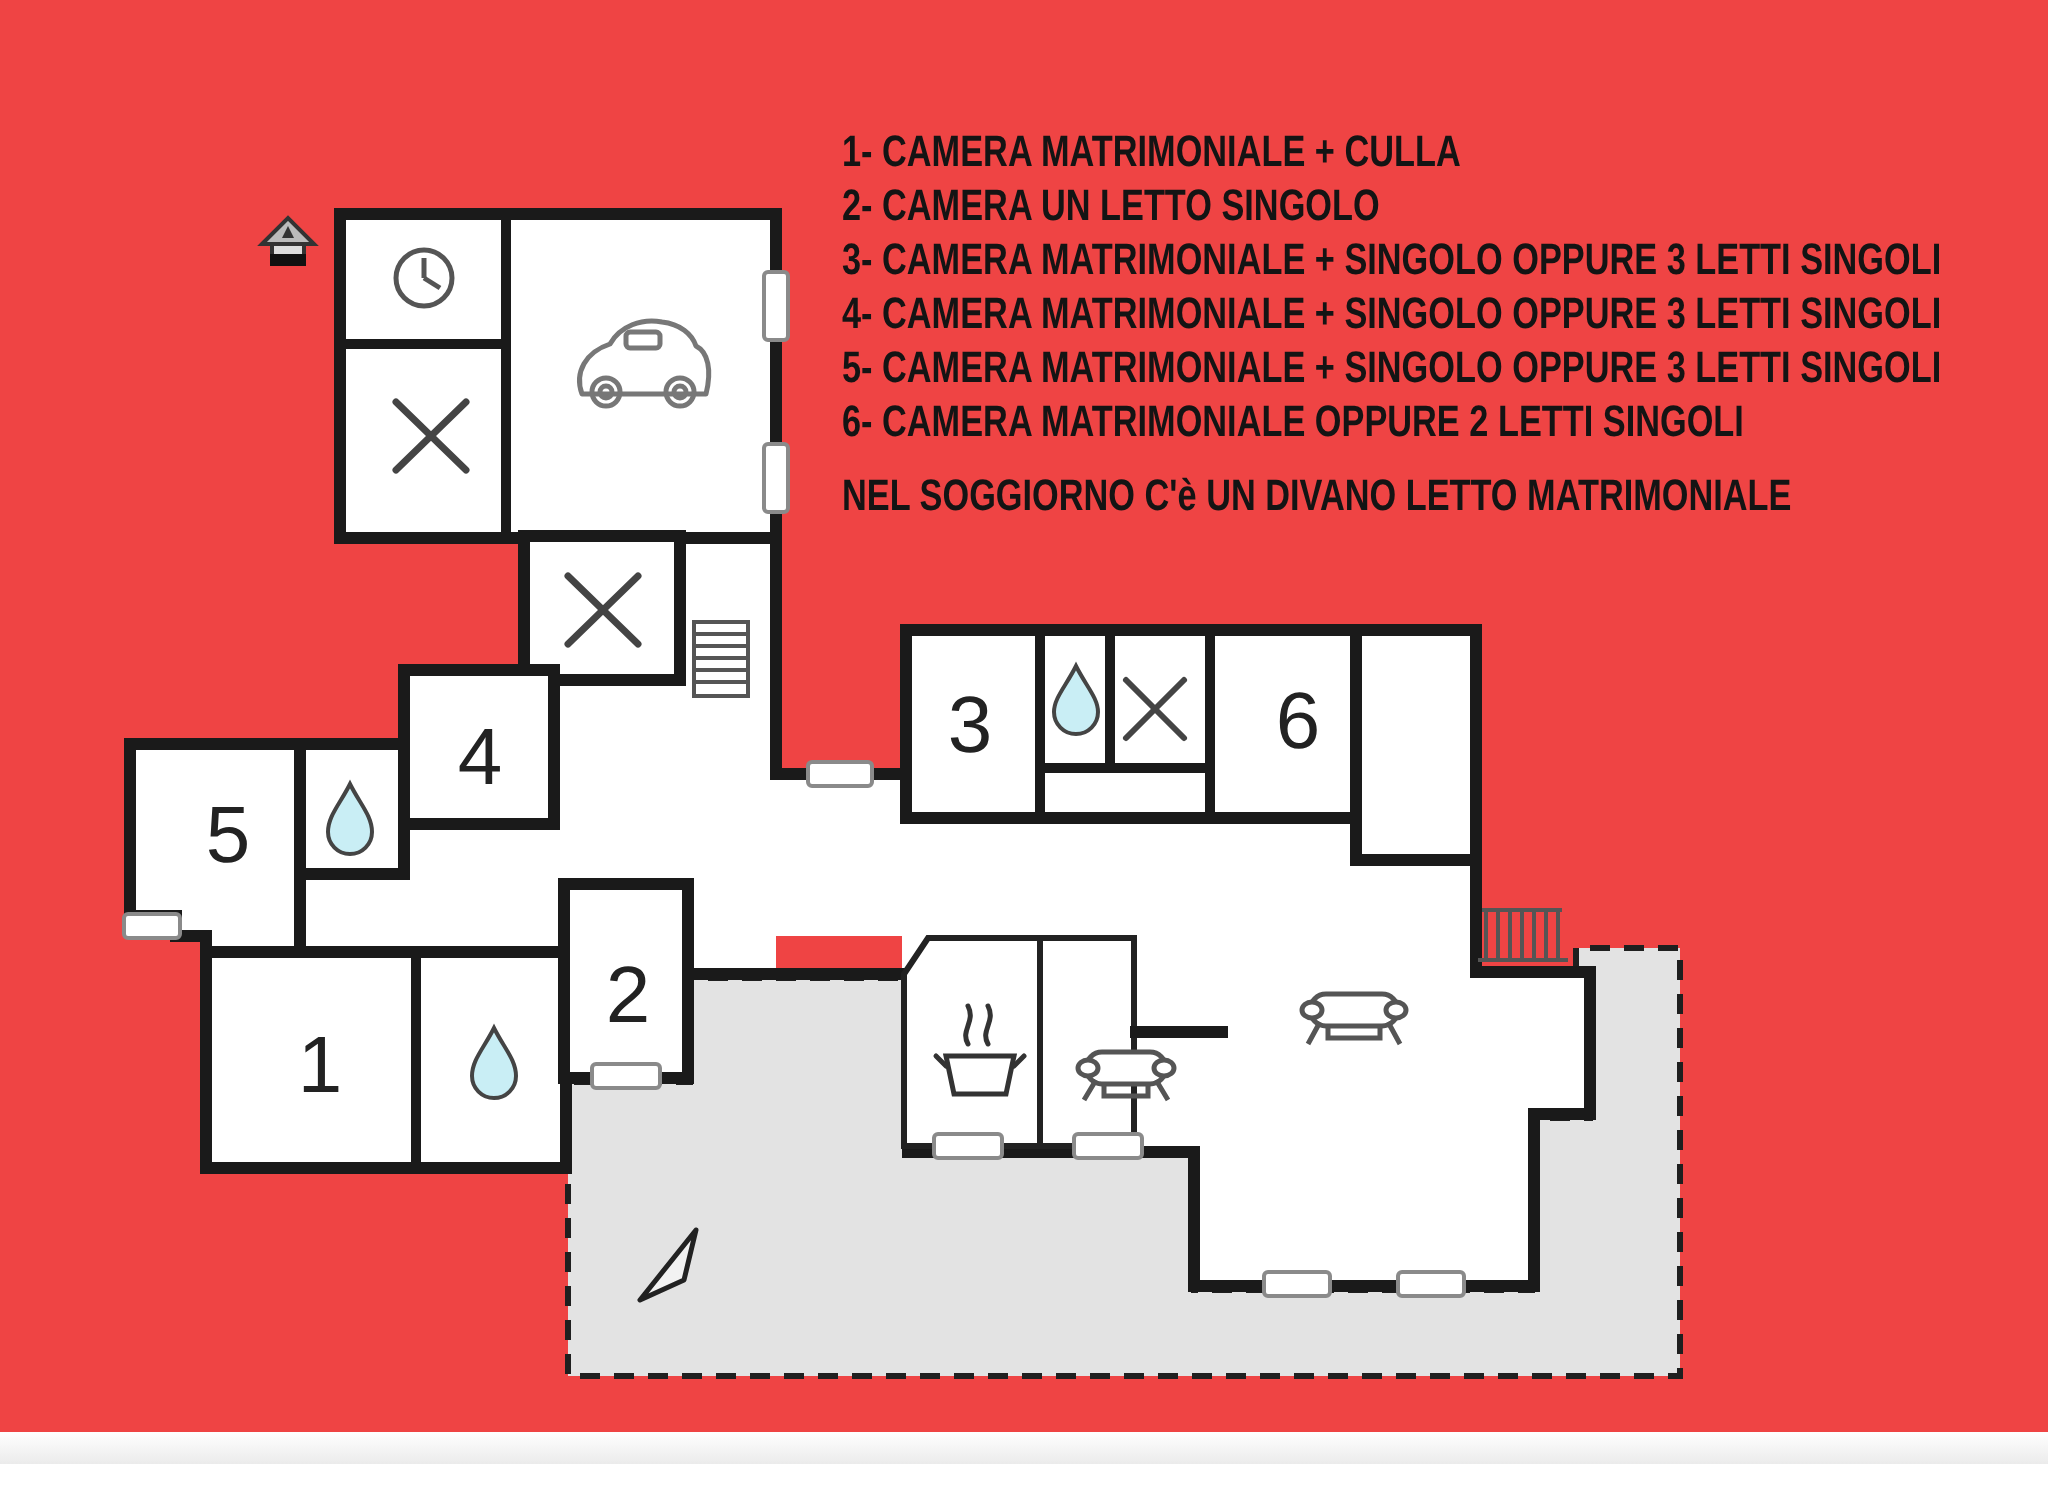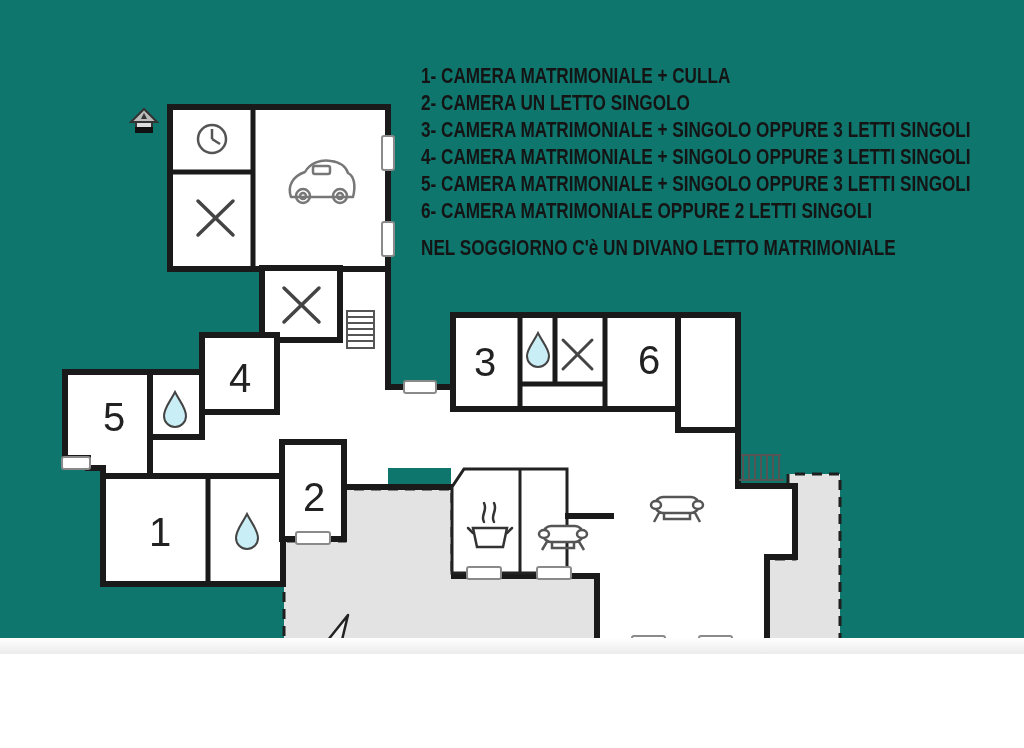--- a/index.html
+++ b/index.html
@@ -1,16 +1,16 @@
 <!DOCTYPE html>
 <html><head>
 <meta charset="utf-8">
 <style>
   html,body{margin:0;padding:0;background:#fff;}
-  .page{position:relative;width:1024px;height:654px;background:#0f766e;overflow:hidden;
+  .page{position:relative;width:1024px;height:732px;background:#ef4444;overflow:hidden;
         font-family:"Liberation Sans",sans-serif;}
   .legend{position:absolute;left:421px;top:62px;color:#141414;
           font-size:22px;font-weight:bold;line-height:27px;white-space:nowrap;
           transform:scaleX(.78);transform-origin:top left;letter-spacing:0;}
   .legend .note{margin-top:10px;}
   .plan-svg{position:absolute;left:0;top:0;}
   .bottom-fade{position:absolute;left:0;bottom:0;width:100%;height:16px;
                background:linear-gradient(#ffffff,#ebebeb);}
   text{font-family:"Liberation Sans",sans-serif;}
 </style>

